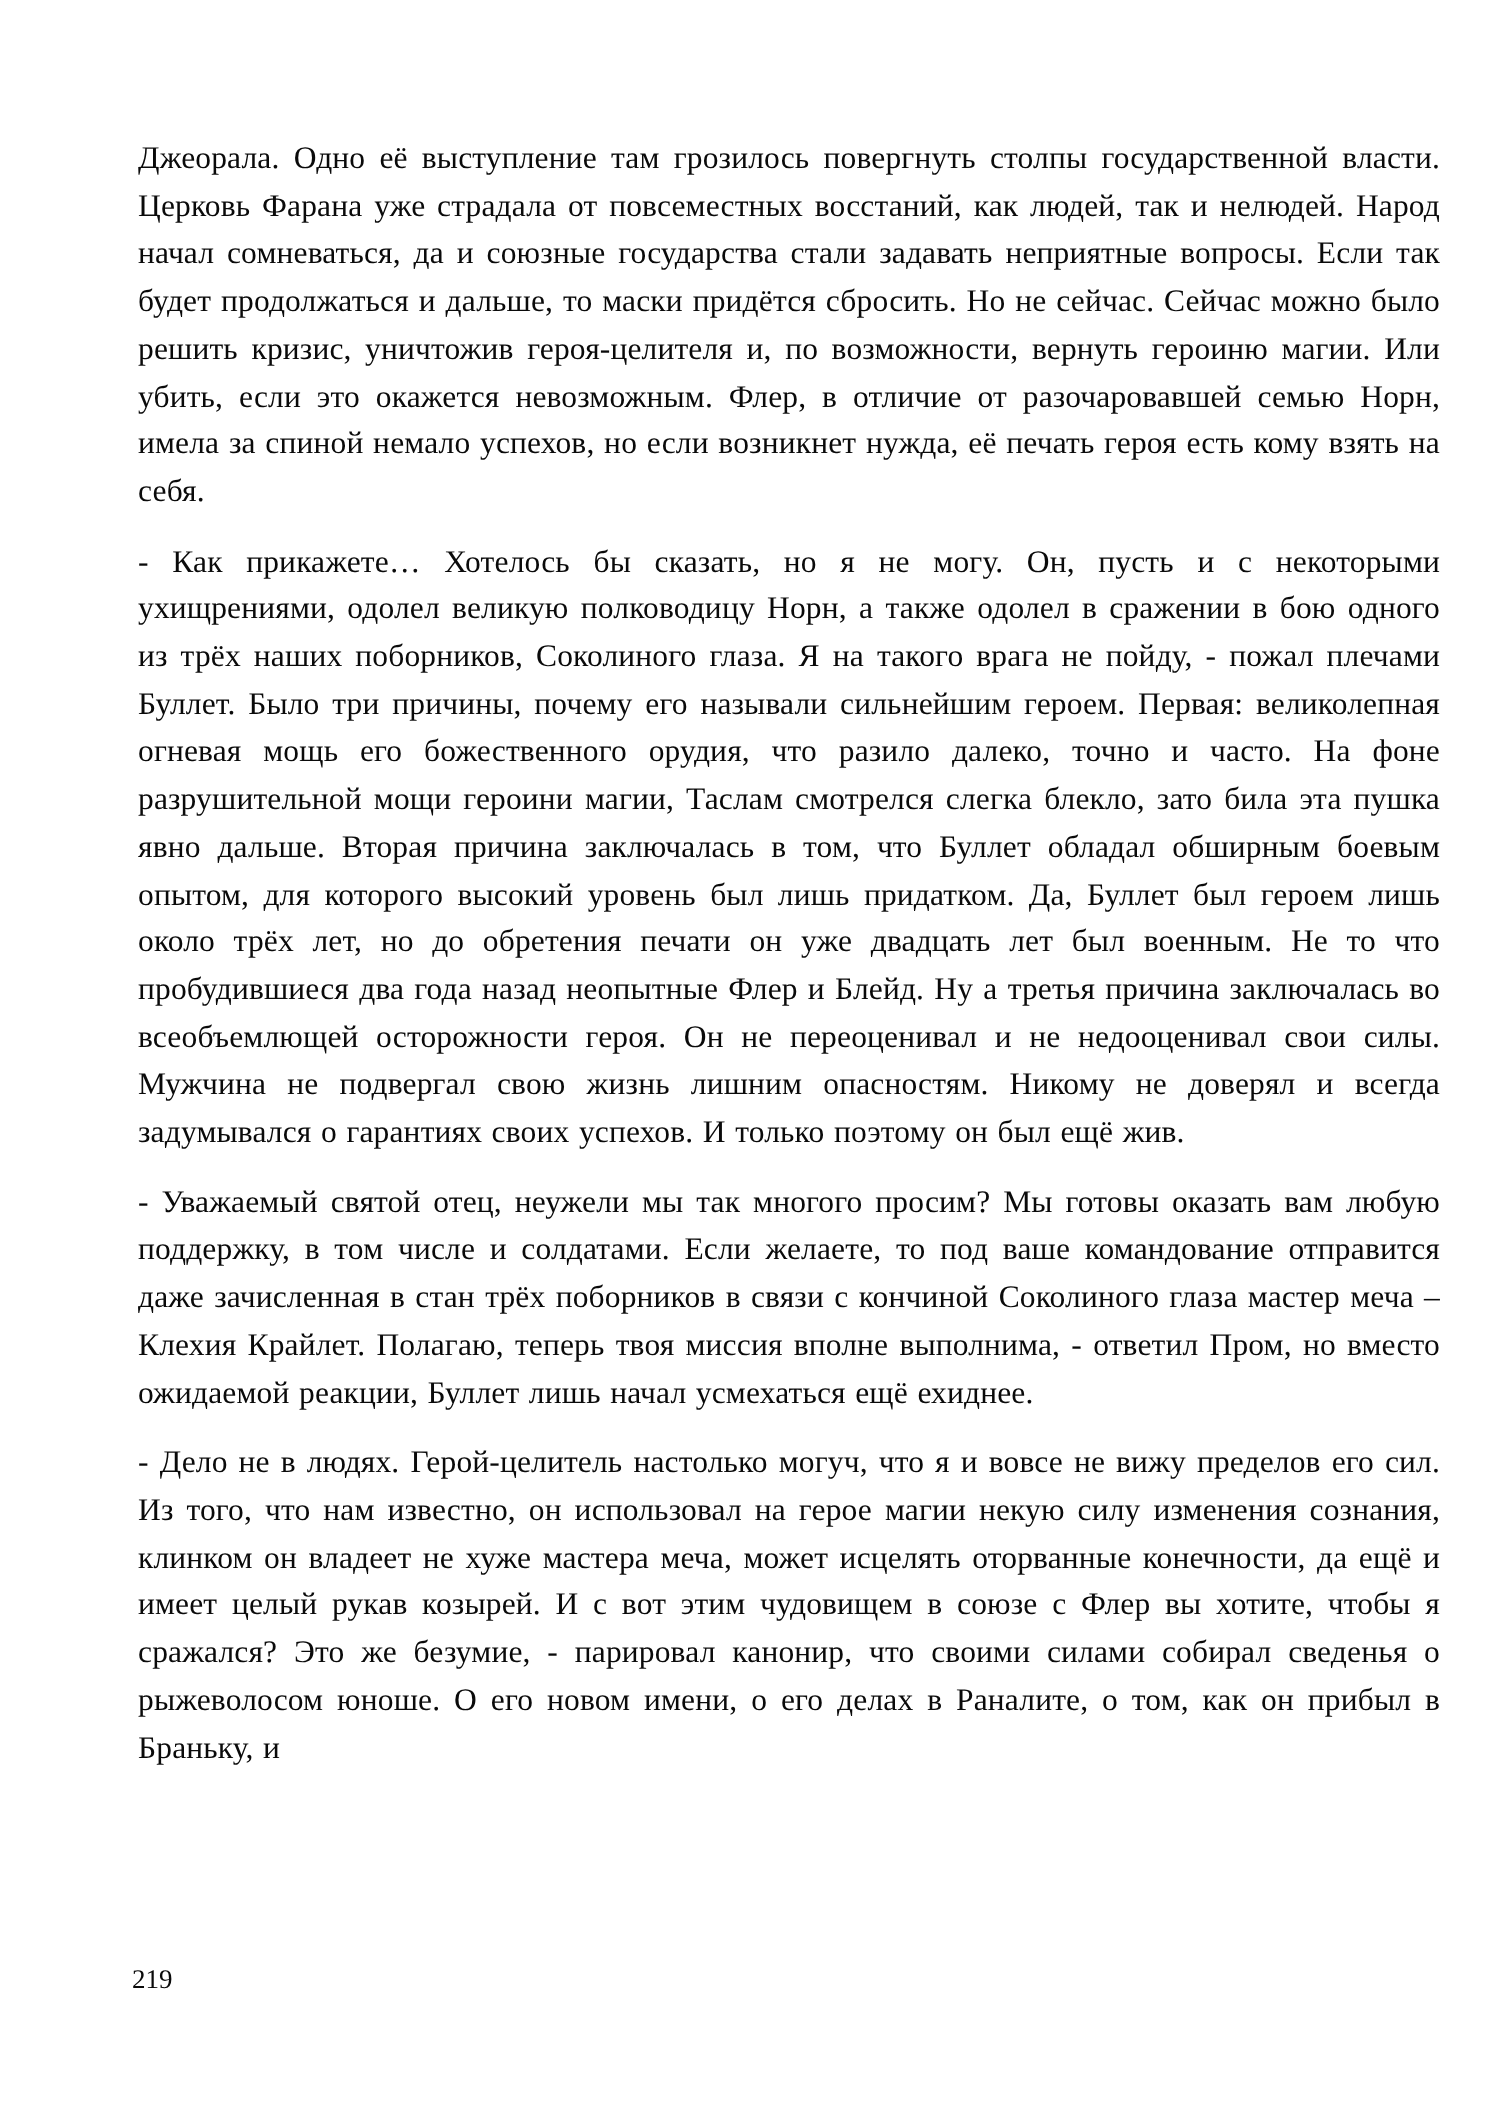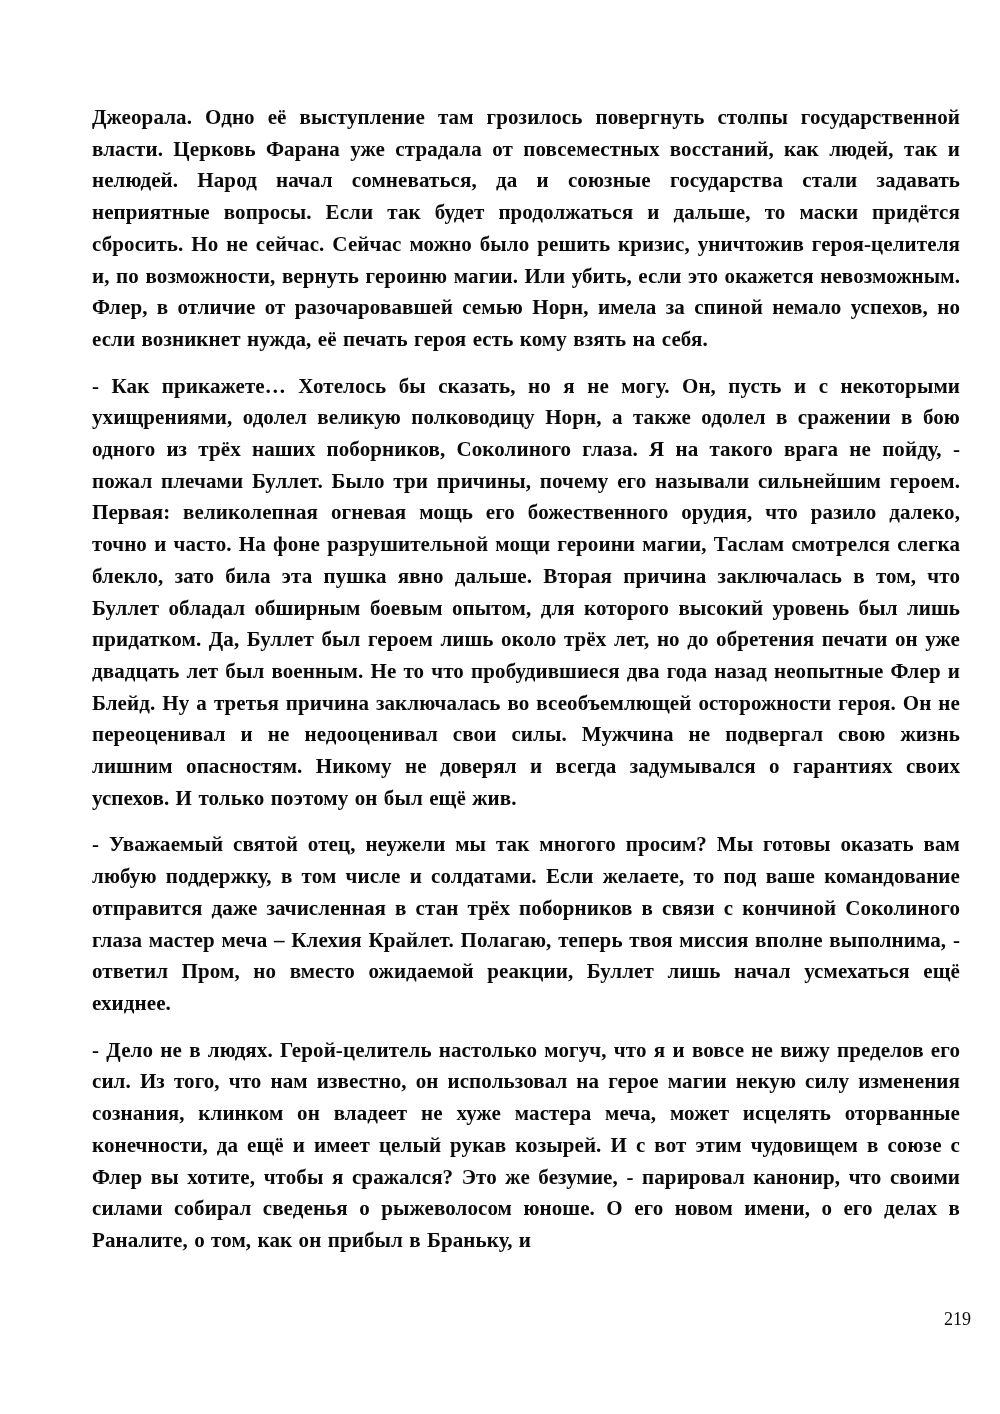--- a/index.html
+++ b/index.html
@@ -23,34 +23,33 @@
     height: 1414px;
     background: #ffffff;
   }
   .content {
     position: absolute;
     left: 92px;
     top: 90px;
     width: 868px;
   }
   .content p {
-    margin: 12px 0 15px 0;
+    margin: 0 0 15px 0;
     font-size: 21px;
     line-height: 31.7px;
     text-align: justify;
     word-spacing: 1px;
     letter-spacing: 0.1px;
-    font-weight: bold;
   }
   .footer {
     position: absolute;
-    left: 103px;
+    left: 88px;
     top: 1308px;
     width: 868px;
-    text-align: right;
+    text-align: left;
     font-size: 18px;
     line-height: 22px;
   }
 </style>
 </head>
 <body>
 
 <div class="page">
   <div class="content">
     <p>Джеорала. Одно её выступление там грозилось повергнуть столпы государственной власти. Церковь Фарана уже страдала от повсеместных восстаний, как людей, так и нелюдей. Народ начал сомневаться, да и союзные государства стали задавать неприятные вопросы. Если так будет продолжаться и дальше, то маски придётся сбросить. Но не сейчас. Сейчас можно было решить кризис, уничтожив героя-целителя и, по возможности, вернуть героиню магии. Или убить, если это окажется невозможным. Флер, в отличие от разочаровавшей семью Норн, имела за спиной немало успехов, но если возникнет нужда, её печать героя есть кому взять на себя.</p>

